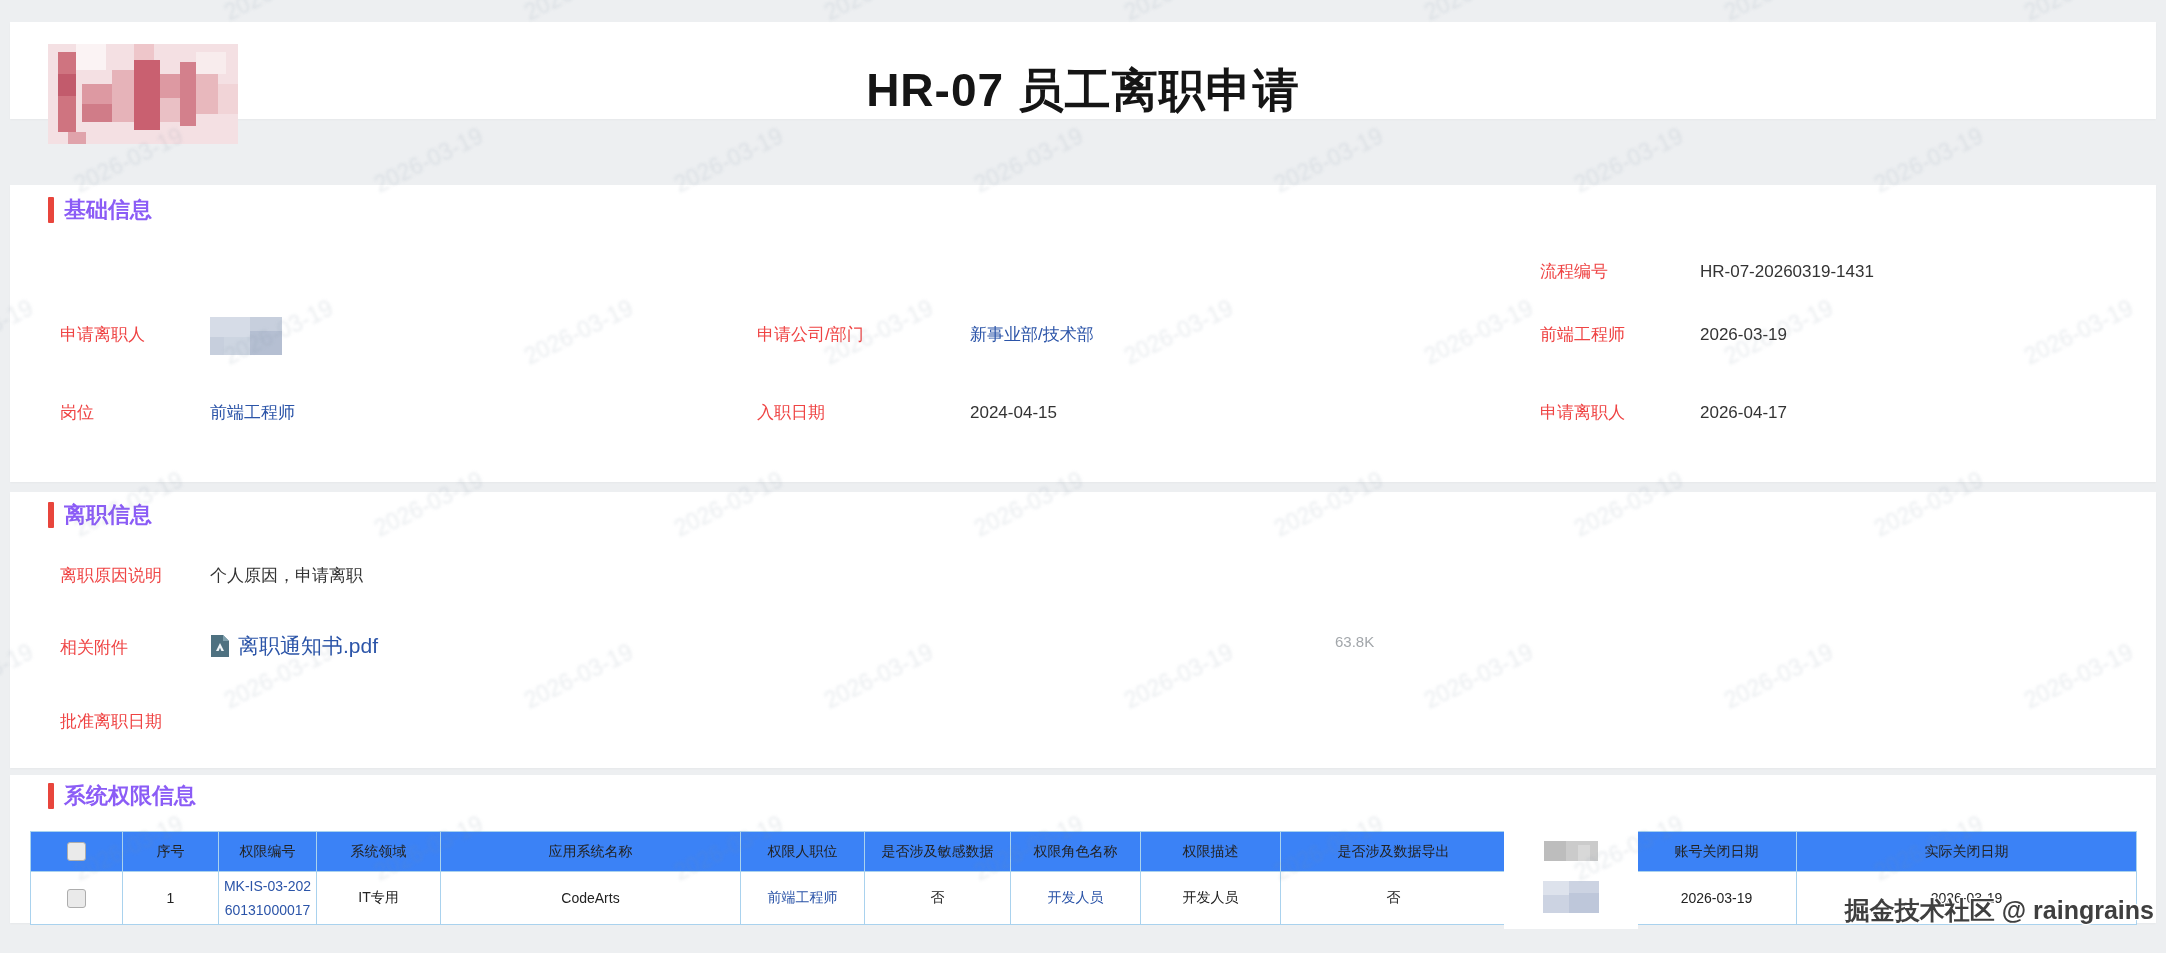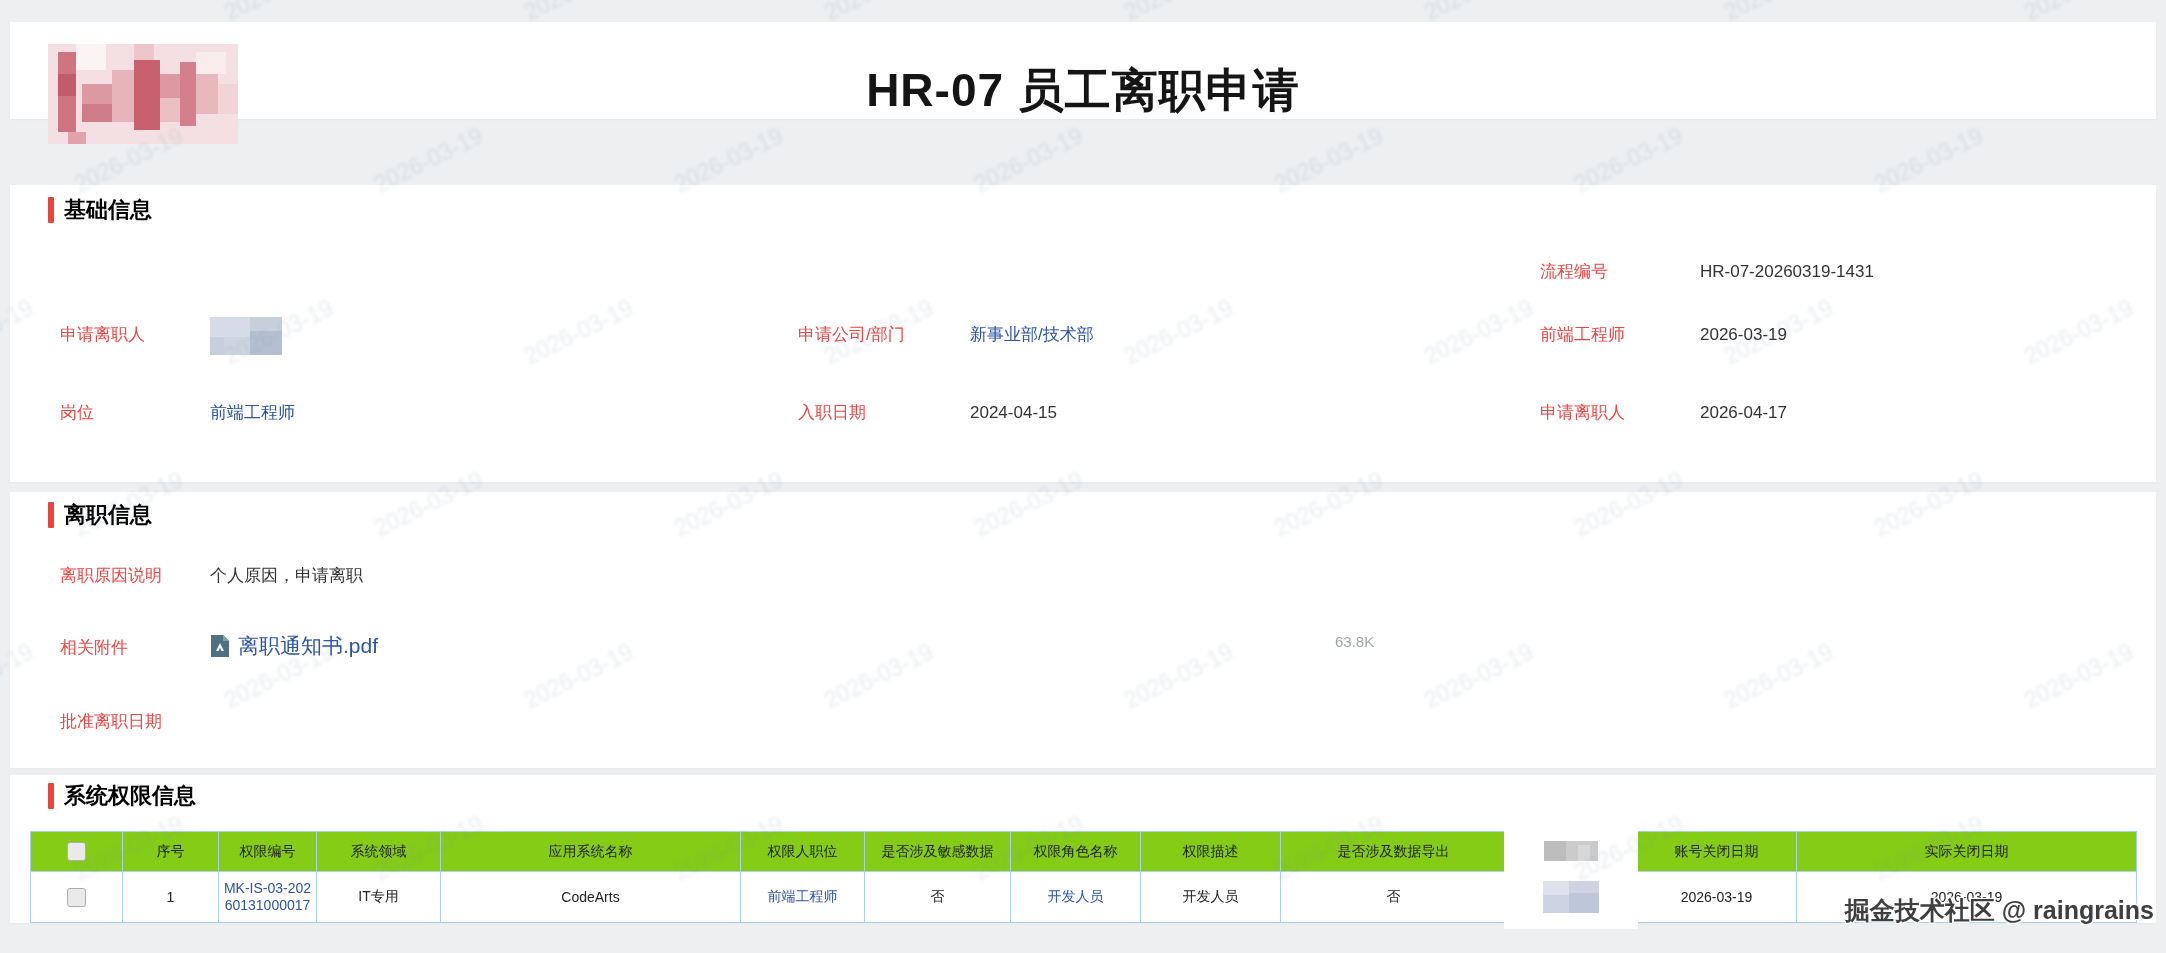--- a/index.html
+++ b/index.html
@@ -22,30 +22,30 @@
     position:absolute;left:0;right:0;top:38px;text-align:center;
     font-size:46px;font-weight:bold;color:#151515;letter-spacing:1px;
   }
   .logo-wrap{position:absolute;left:38px;top:22px;}
   .card-basic{top:185px;height:297px;}
   .card-resign{top:492px;height:276px;}
   .card-perm{top:775px;height:148px;}
 
   .section-head{position:absolute;left:38px;display:flex;align-items:center;}
   .red-bar{width:6px;height:26px;background:var(--accent-red);margin-right:10px;border-radius:1px;}
-  .section-title{font-size:22px;font-weight:bold;color:#000000;}
+  .section-title{font-size:22px;font-weight:bold;color:#8b5cf6;}
 
   .lbl,.val{position:absolute;font-size:17px;line-height:24px;color:var(--text-main);white-space:nowrap;}
   .lbl{color:#ef4444;}
   .link{color:var(--link-blue);cursor:pointer;}
   .muted{color:#a3a7ab;}
 
   
   .c1l{left:50px;}  .c1v{left:200px;}
-  .c2l{left:788px;text-align:center;} .c2v{left:960px;}
+  .c2l{left:747px;text-align:center;} .c2v{left:960px;}
   .c3l{left:1530px;}.c3v{left:1690px;}
 
   
   .rowA{top:75px;} .rowB{top:138px;} .rowC{top:216px;}
   
   .rowD{top:72px;} .rowE{top:144px;} .rowF{top:218px;}
 
   .attach-line{position:absolute;left:200px;top:140px;display:flex;align-items:center;font-size:21px;}
   .attach-line svg{margin-right:8px;}
   .file-size{position:absolute;left:1325px;top:141px;font-size:15px;}
@@ -53,23 +53,23 @@
 
   
   .perm-table-wrap{position:absolute;left:20px;top:56px;right:20px;}
   table{border-collapse:collapse;table-layout:fixed;width:2106px;background:#fff;}
   th,td{
     border:1px solid var(--table-border);
     text-align:center;vertical-align:middle;
     font-size:14px;font-weight:normal;color:#222;
     padding:2px 3px;overflow:hidden;
   }
-  thead th{height:40px;background:#84cc16;}
+  thead th{height:40px;background:#3b82f6;}
   tbody td{height:51px;}
-  td.code-cell{word-break:break-all;line-height:17px;font-size:14px;}
+  td.code-cell{word-break:break-all;line-height:24px;font-size:14px;}
   .checkbox{
     display:inline-block;width:19px;height:19px;border:1px solid #adadad;
     background:#eaeaea;border-radius:3px;vertical-align:middle;
   }
   .redact-col{border-left-color:#fff;border-right-color:#fff;background:#fff;}
   .redact-overlay{
     position:absolute;left:1494px;top:50px;width:134px;height:104px;
     background:#fff;z-index:2;display:flex;flex-direction:column;
     align-items:center;justify-content:space-around;padding:6px 0;
   }

